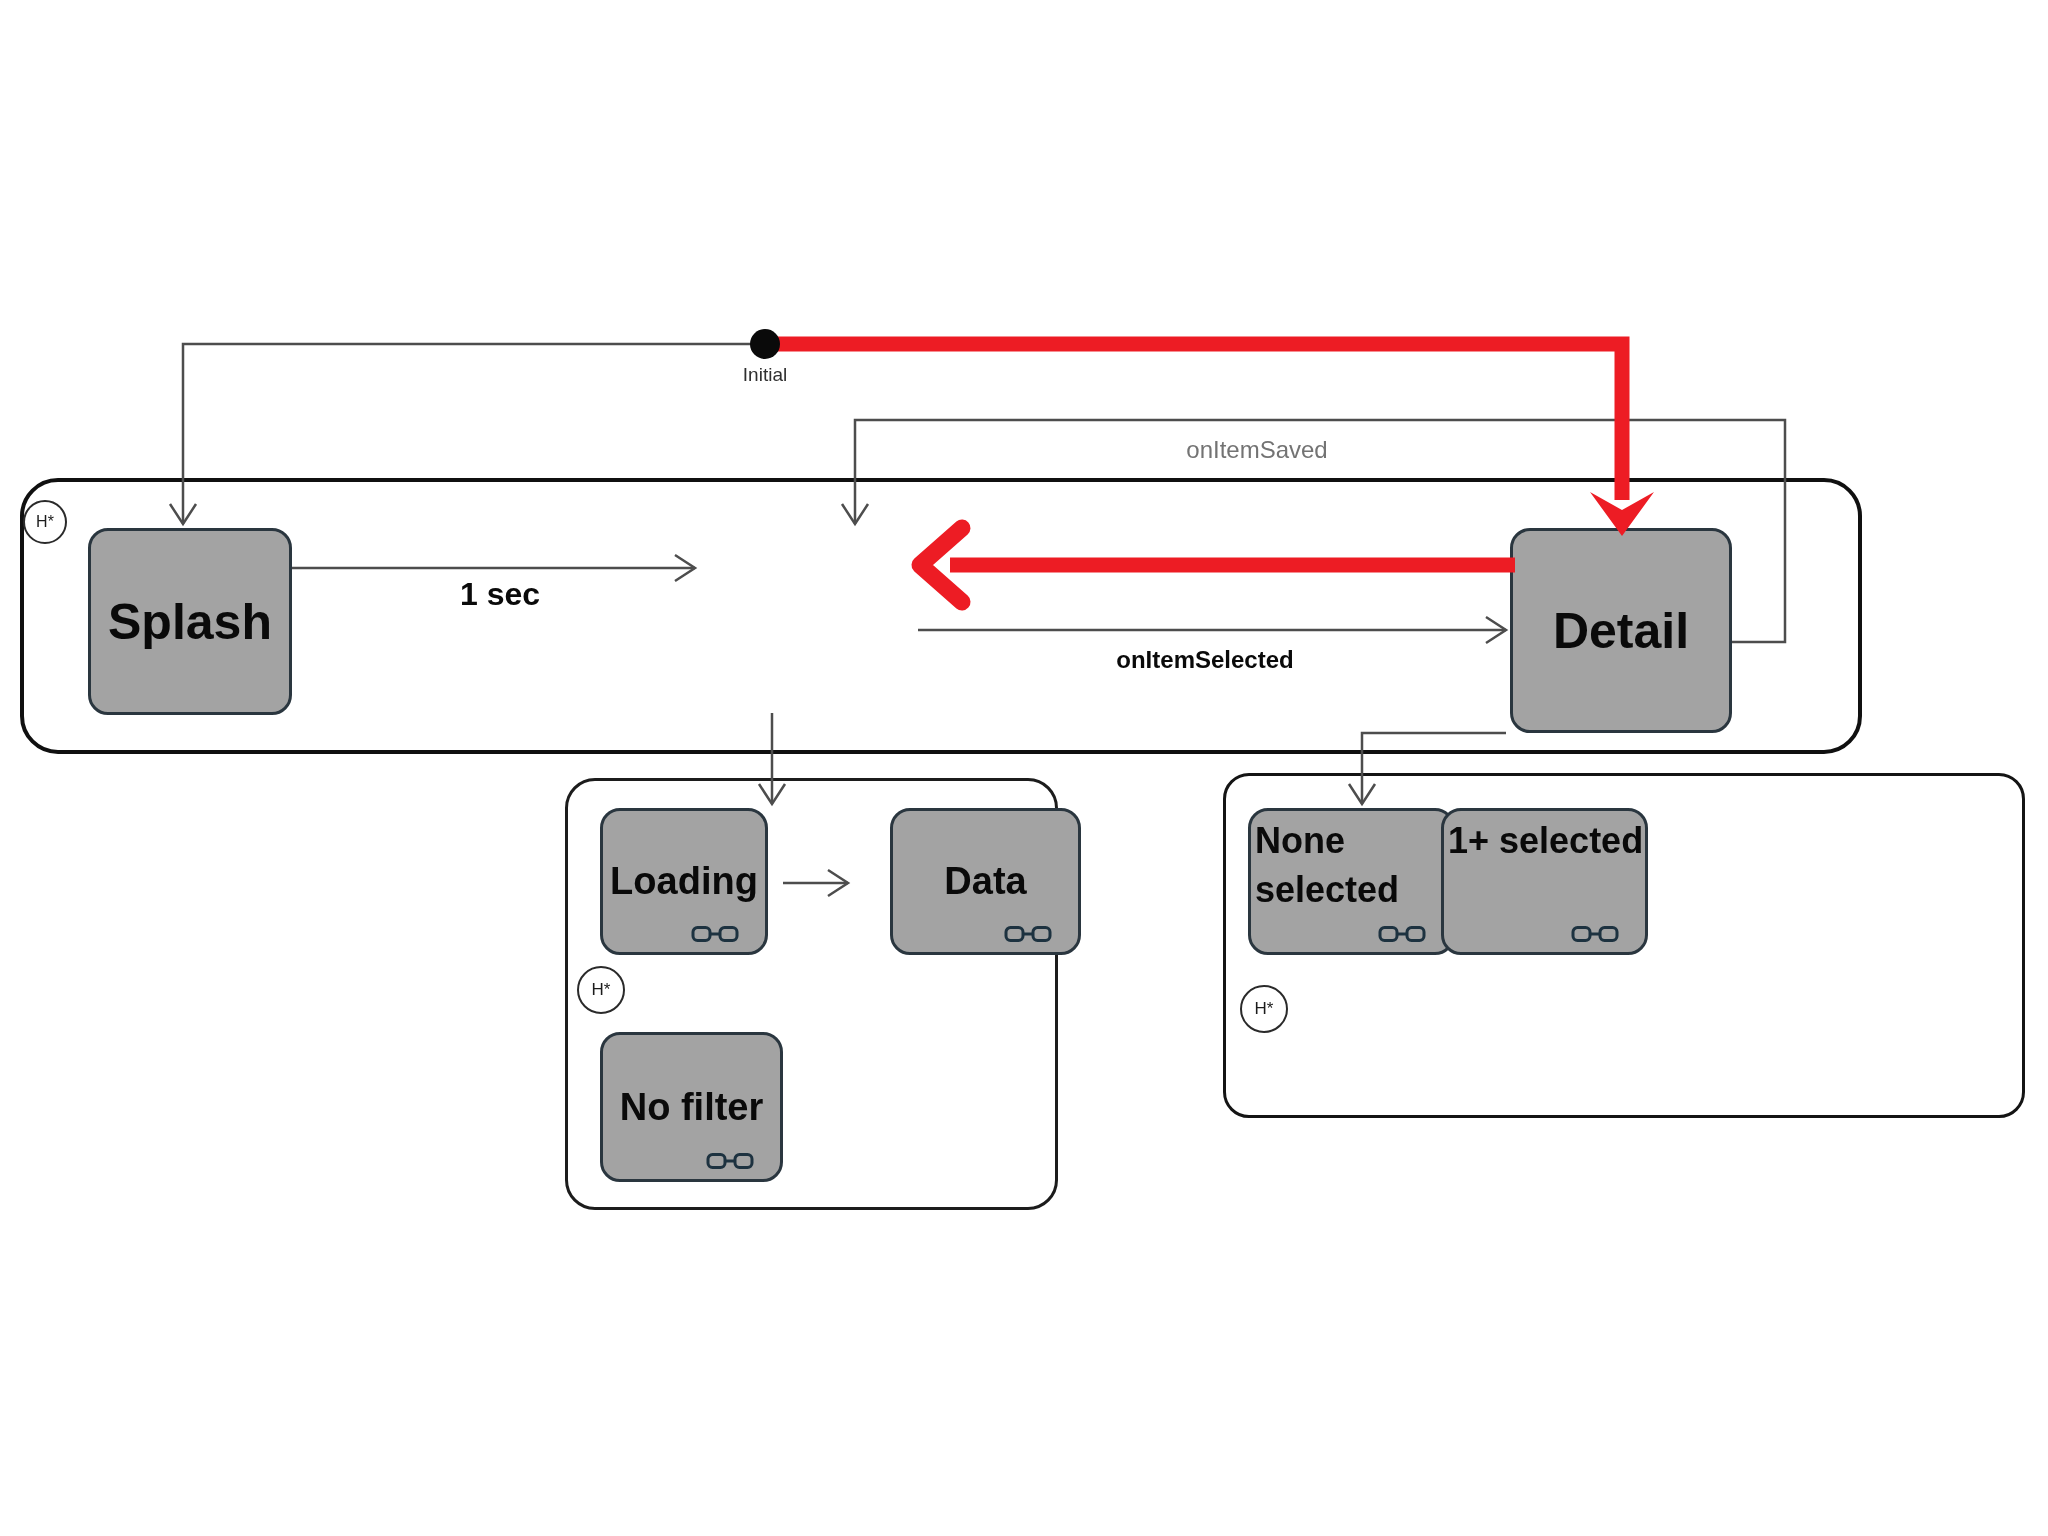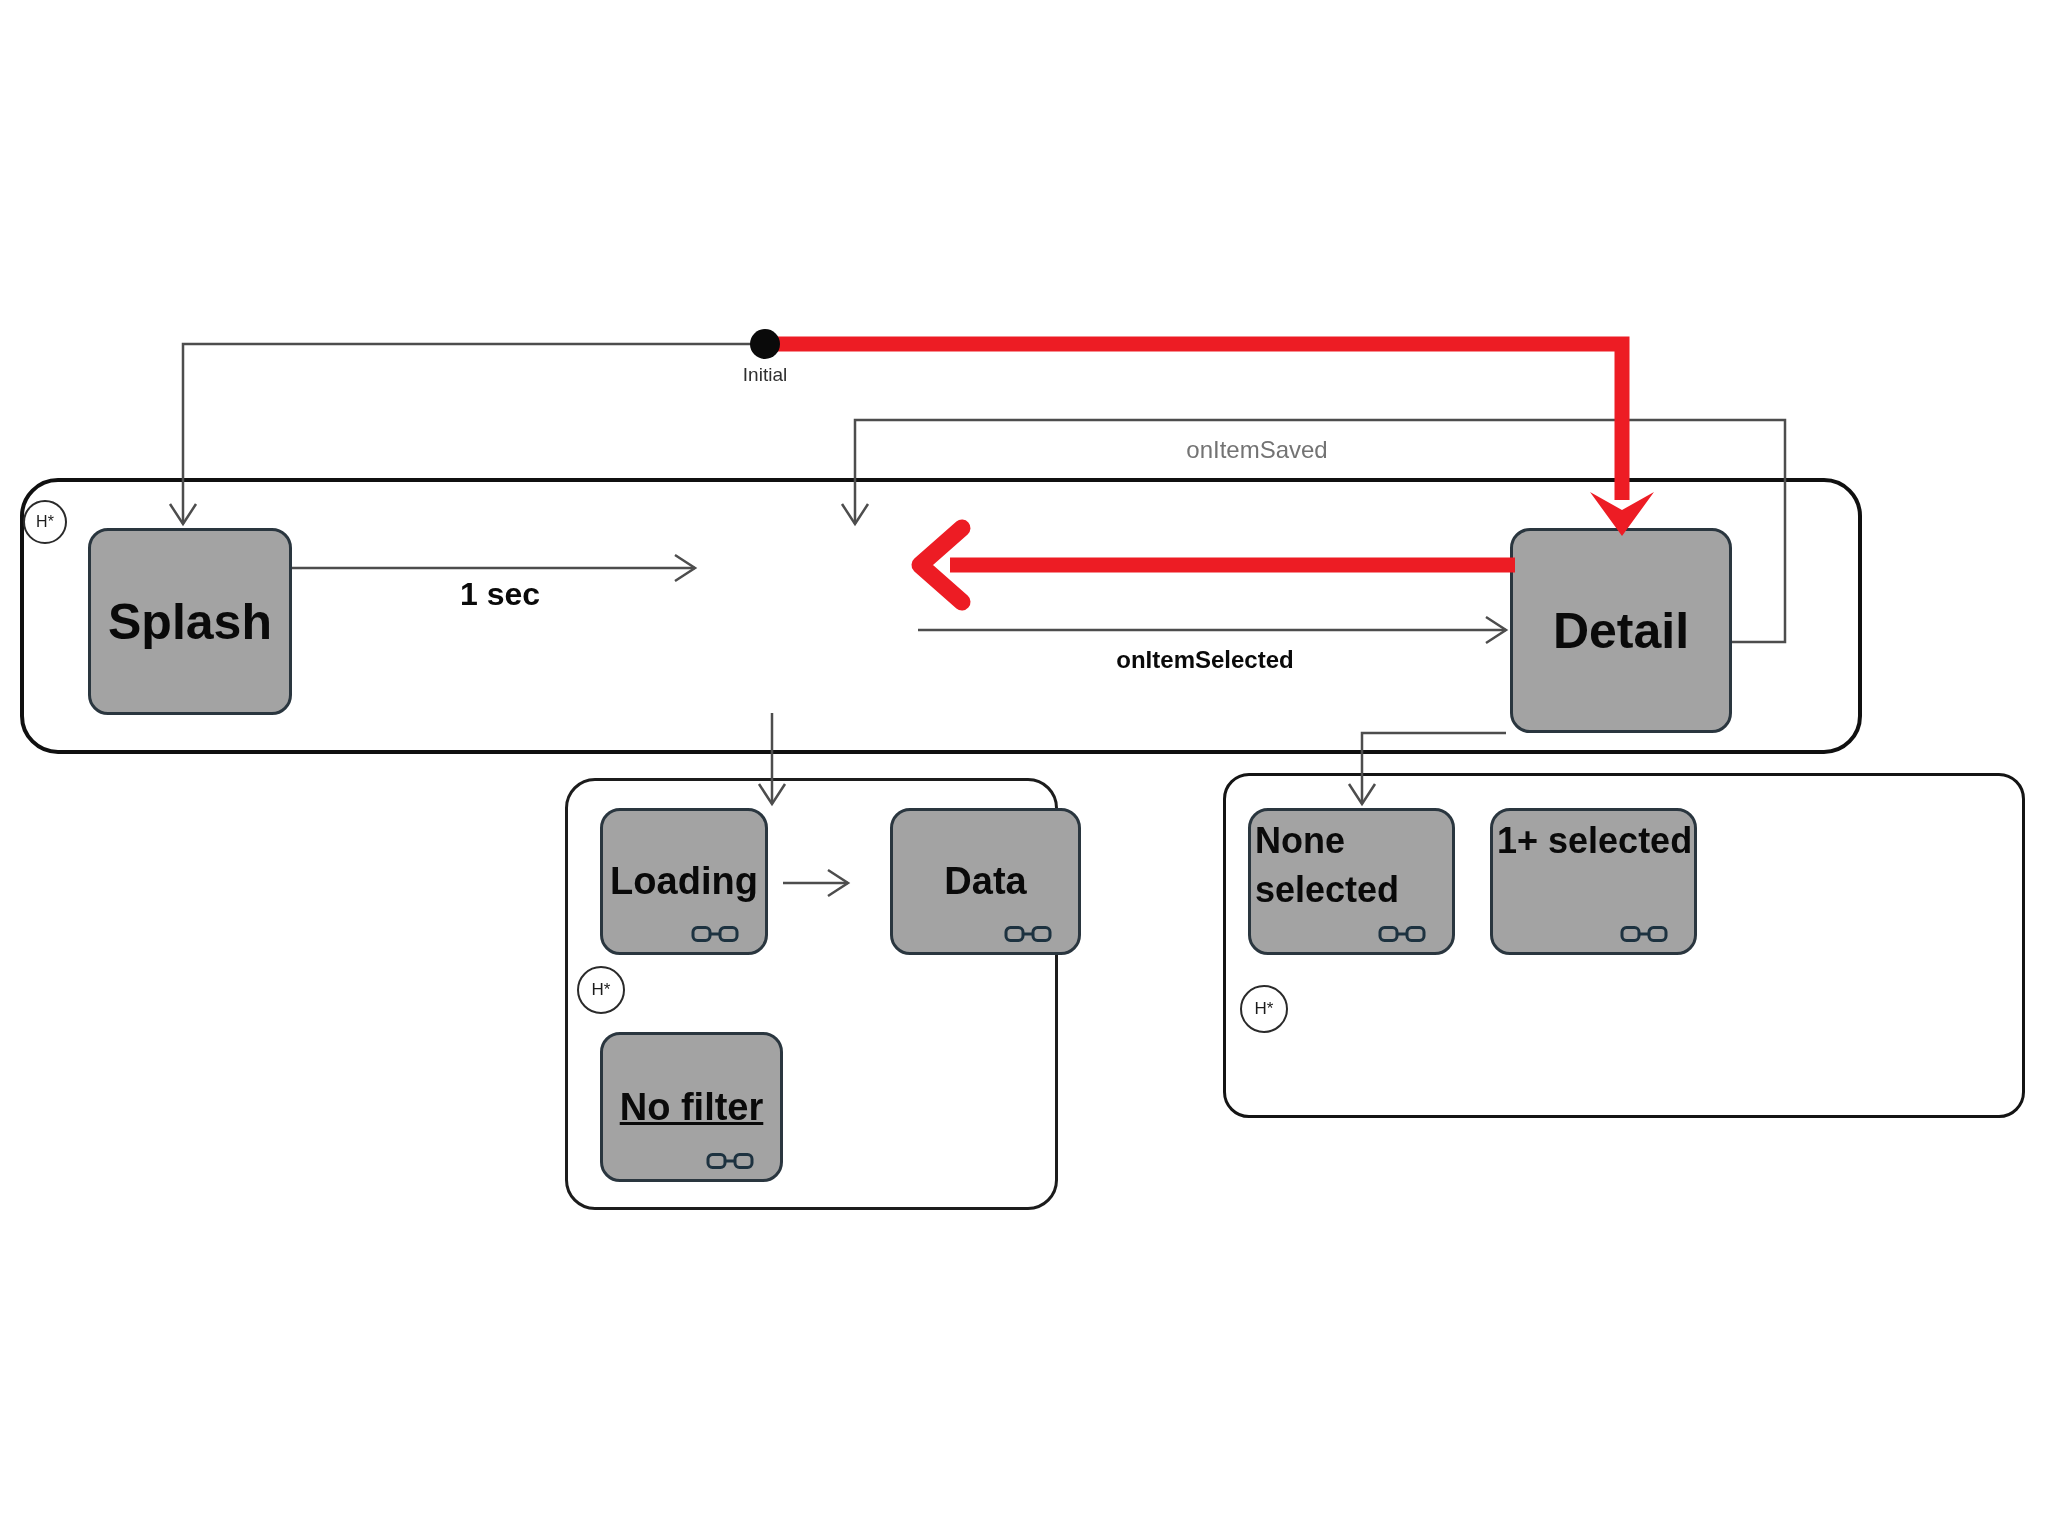--- a/index.html
+++ b/index.html
@@ -17,24 +17,24 @@
          box-sizing:border-box;display:flex;align-items:center;justify-content:center;
          color:#0a0a0a;font-weight:bold;}
   .state .state-label{white-space:nowrap;}
   .big{font-size:50px;}
   .sub{font-size:38px;}
   .splash{left:88px;top:528px;width:204px;height:187px;}
   .list{left:697px;top:527px;width:221px;height:186px;}
   .detail{left:1510px;top:528px;width:222px;height:205px;}
   .loading{left:600px;top:808px;width:168px;height:147px;}
   .data{left:850px;top:808px;width:191px;height:147px;margin-left:40px;}
-  .nofilter{left:600px;top:1032px;width:183px;height:150px;text-decoration:underline;}
+  .nofilter{left:600px;top:1032px;width:183px;height:150px;}
   .complete{left:850px;top:1032px;width:183px;height:150px;}
   .noneselected{left:1248px;top:808px;width:207px;height:147px;}
-  .oneplus{left:1490px;top:808px;width:207px;height:147px;}
+  .oneplus{left:1441px;top:808px;width:207px;height:147px;}
   .wrap2{align-items:flex-start;justify-content:flex-start;font-size:36px;line-height:1.35;}
   .wrap2 .state-label{white-space:normal;padding:6px 0 0 4px;text-align:left;}
 
   
   .glasses{position:absolute;right:26px;bottom:8px;width:48px;height:20px;}
 
   
   .history{position:absolute;background:#ffffff;border:2.5px solid #2a2a2a;border-radius:50%;
            display:flex;align-items:center;justify-content:center;color:#1c1c1c;font-weight:normal;}
   .h-main{left:23px;top:500px;width:40px;height:40px;font-size:16px;}

